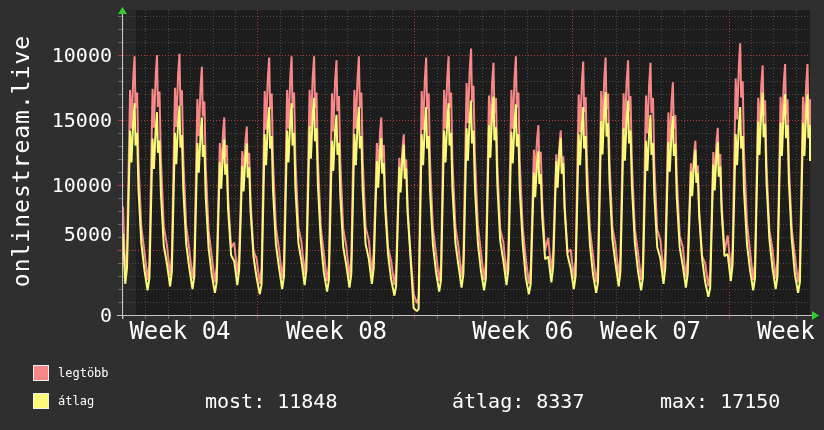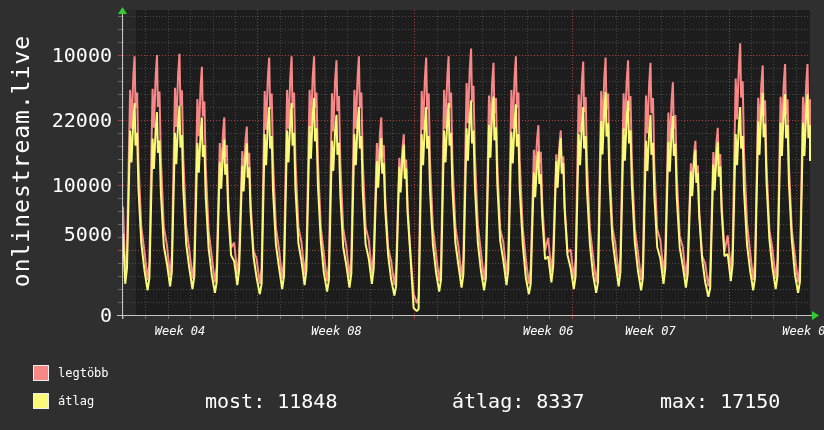--- a/index.html
+++ b/index.html
@@ -9,21 +9,21 @@
     font-family:"DejaVu Sans Mono","Liberation Mono",monospace;
     color:#ffffff;
   }
   #plot-svg{position:absolute;left:0;top:0;}
   .ylab{
     position:absolute; left:22px; width:90px; text-align:right;
     font-size:20px; line-height:20px; white-space:pre;
   }
   .xlab{
     position:absolute; width:160px; text-align:center; top:320px;
-    font-size:12px; line-height:22px; white-space:pre;font-style:italic;
+    font-size:24px; line-height:22px; white-space:pre;
   }
   #vertical-title{
     position:absolute; left:-129px; top:149px; width:300px; height:24px;
     transform:rotate(-90deg); text-align:center;
     font-size:23px; line-height:24px; letter-spacing:1px;
   }
   .swatch{
     position:absolute; left:33px; width:14px; height:14px;
     border:1px solid #efefef;
   }
@@ -154,21 +154,21 @@
       <line x1="117" x2="813" y1="315.5" y2="315.5" stroke="#c6c6c6" stroke-width="1" shape-rendering="crispEdges"></line>
       <line x1="122.5" x2="122.5" y1="319" y2="13" stroke="#c6c6c6" stroke-width="1" shape-rendering="crispEdges"></line>
       <polygon points="812,311 812,320 819,315.5" fill="#33cc33"></polygon>
       <polygon points="118,14 127,14 122.5,7" fill="#33cc33"></polygon>
     </svg>
   <div id="vertical-title">onlinestream.live</div>
   <div id="ylabels">
       <div class="ylab" style="top: 305px;">0</div>
       <div class="ylab" style="top: 224px;">5000</div>
       <div class="ylab" style="top: 175px;">10000</div>
-      <div class="ylab" style="top: 110px;">22000</div>
+      <div class="ylab" style="top: 110px;">15000</div>
       <div class="ylab" style="top: 45px;">10000</div>
     </div>
   <div id="xlabels">
       <div class="xlab" style="left: 100px;">Week 04</div>
       <div class="xlab" style="left: 256.5px;">Week 08</div>
       <div class="xlab" style="left: 413.5px; text-align: right;">Week 06</div>
       <div class="xlab" style="left: 570.5px;">Week 07</div>
       <div class="xlab" style="left: 727.5px;">Week 08</div>
     </div>
   <div id="legend">

